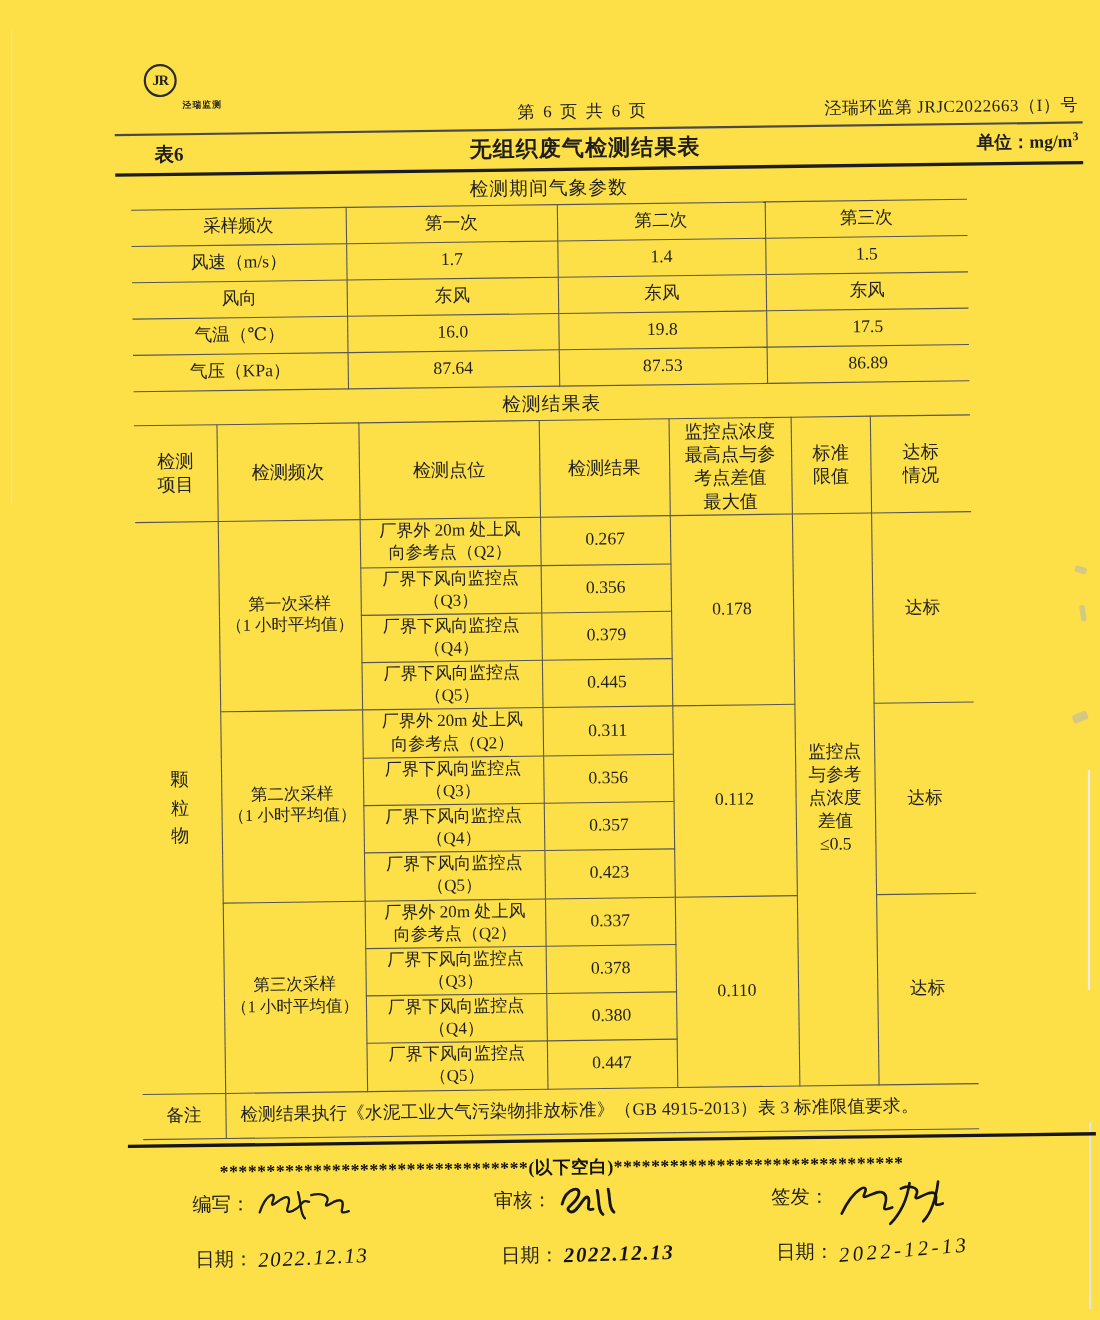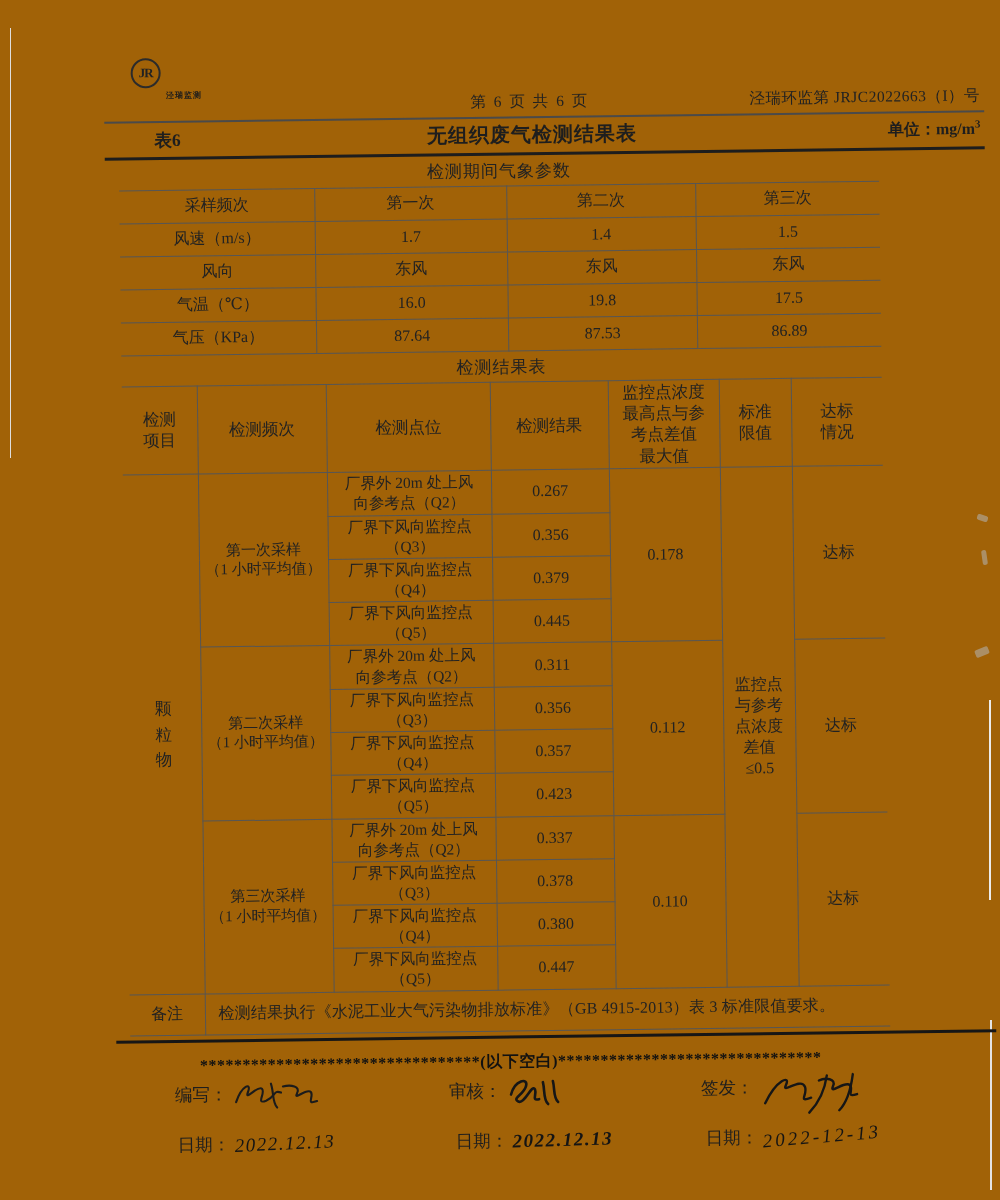--- a/index.html
+++ b/index.html
@@ -5,21 +5,21 @@
   * { margin:0; padding:0; box-sizing:border-box; }
   html,body { width:1000px; height:1200px; }
   body {
     background:#ffffff;
     font-family:"Liberation Serif","DejaVu Serif",serif;
     color:#1e1e1e;
     overflow:hidden;
   }
   .page {
     position:relative; width:1000px; height:1200px;
-    background:#a16207;
+    background:#fde047;
   }
   .content {
     position:absolute; left:110px; top:55px; width:880px;
     transform:rotate(-0.75deg);
     transform-origin:50% 45%;
   }
 
   
   .logo-block { position:absolute; left:18px; top:-2px; width:48px; text-align:center; }
   .logo-circle {
@@ -32,21 +32,21 @@
 
   
   .header-line { position:relative; height:22px; margin-top:36px; font-size:15.5px; color:#222; }
   .page-info { position:absolute; left:50%; transform:translateX(-62%); letter-spacing:2px; }
   .report-no { position:absolute; right:4px; letter-spacing:0.5px; }
   .rule-thin { height:1.5px; background:#4a4a4a; margin-top:3px; }
   .rule-thick { height:3px; background:#1d1d1d; }
 
   
   .title-row { position:relative; height:34px; display:flex; align-items:center; }
-  .table-no { position:absolute; left:50px; font-size:17.5px; font-weight:bold; }
+  .table-no { position:absolute; left:36px; font-size:17.5px; font-weight:bold; }
   .doc-title { position:absolute; left:50%; transform:translateX(-56%); font-size:20px; font-weight:bold; letter-spacing:1px; }
   .unit { position:absolute; right:4px; font-size:16px; font-weight:bold; }
   .unit sup { font-size:11px; }
 
   .caption { width:760px; margin-left:14px; text-align:center; font-size:17px; color:#222;
              height:30px; line-height:31px; letter-spacing:1px; }
 
   table { border-collapse:collapse; table-layout:fixed; width:760px; margin-left:14px; color:#222; }
   td { border:1px solid #565656; text-align:center; vertical-align:middle;
        font-size:16px; padding:1px 3px; }

